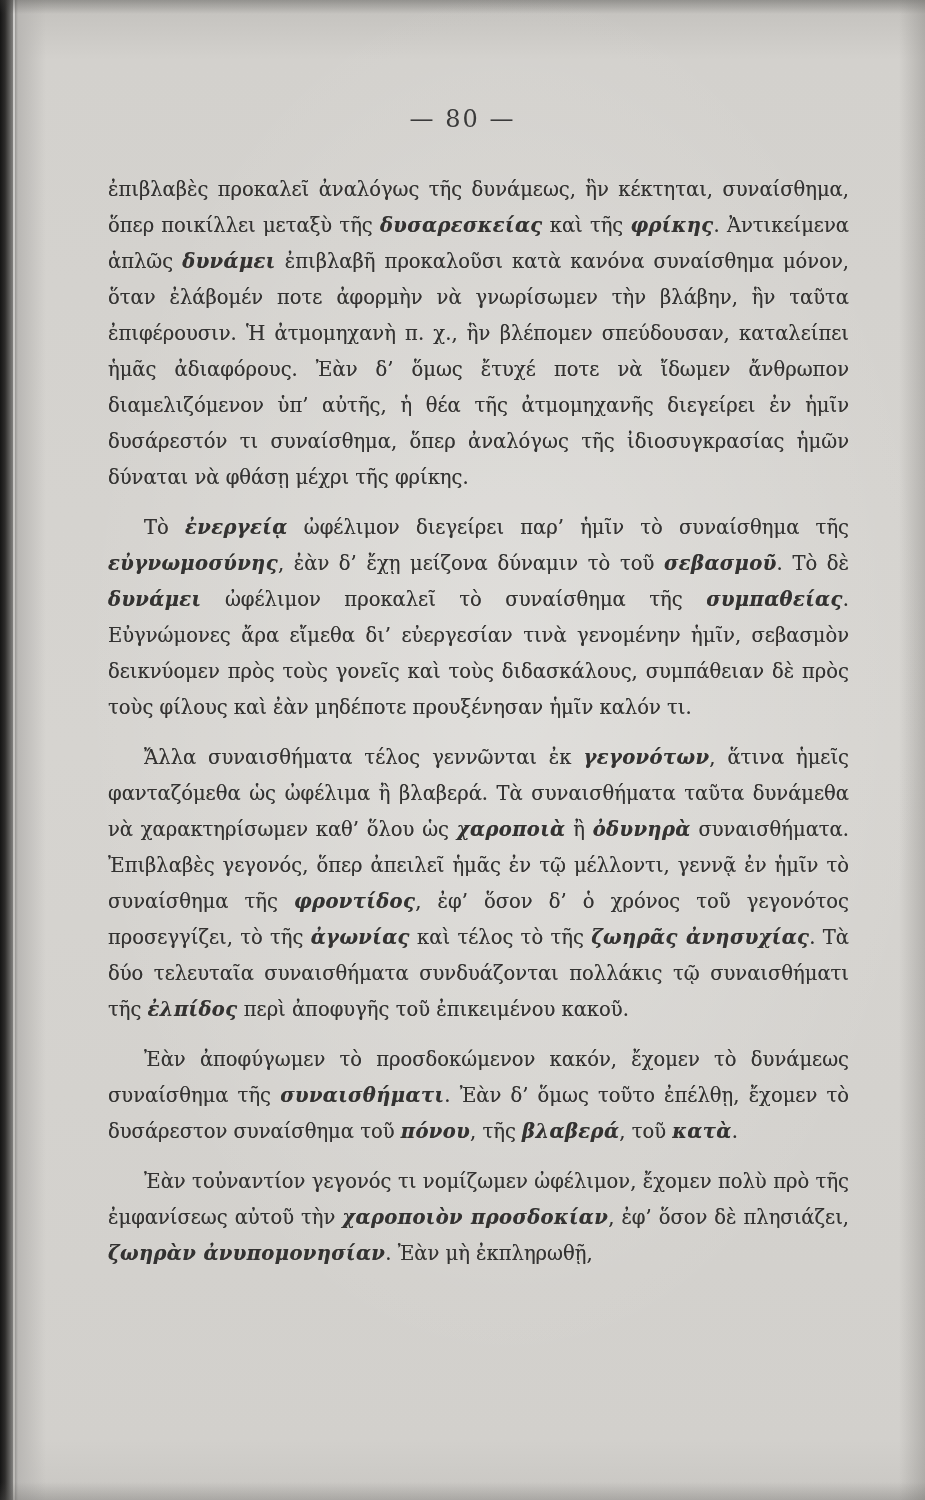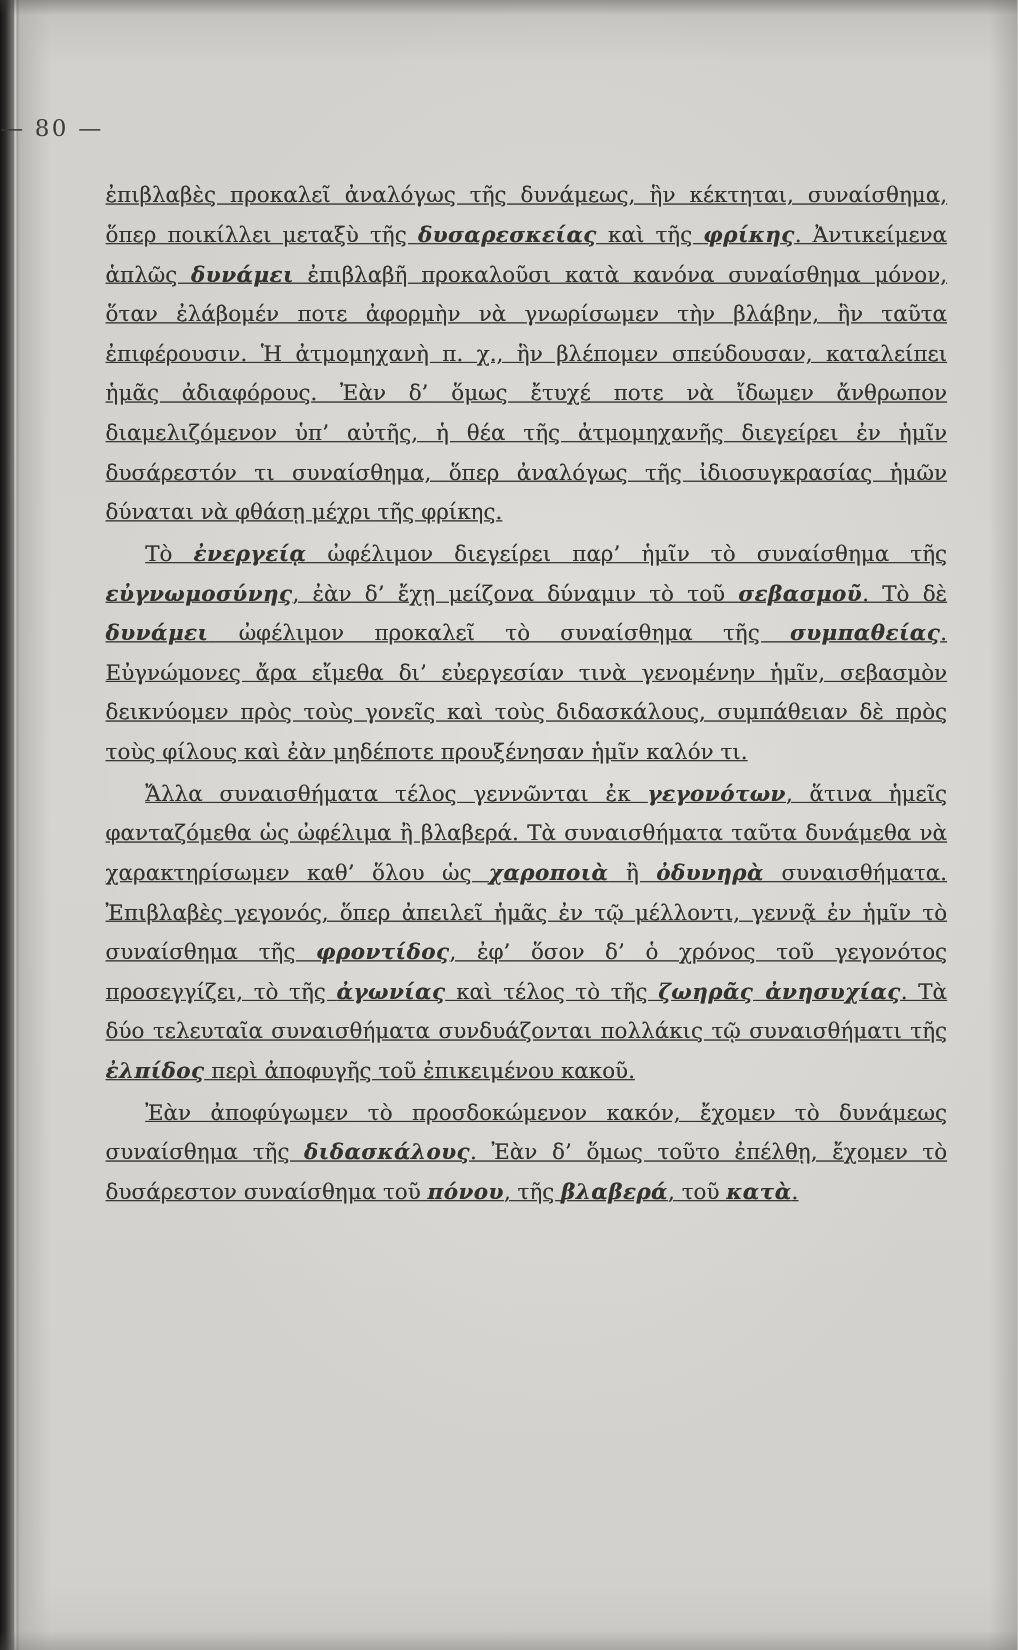--- a/index.html
+++ b/index.html
@@ -53,40 +53,39 @@
     position: absolute;
     left: 0; right: 0; bottom: 0;
     height: 18px;
     background: linear-gradient(to top, rgba(90,88,86,0.28), rgba(90,88,86,0));
   }
   .page-number {
     position: absolute;
     top: 105px;
     left: 0;
     width: 100%;
-    text-align: left;
-    font-size: 21px;
+    text-align: center;
+    font-size: 24px;
     letter-spacing: 2px;
     color: #3a3a3a;
   }
   .text-block {
     position: absolute;
     left: 94px;
     right: 62px;
     top: 158px;
     color: #333231;
     font-size: 19.5px;
     line-height: 36px;
     text-align: justify;
     text-shadow: 0 0 0.6px rgba(55,54,53,0.55);
   }
   .text-block p {
-    margin: 2px;
+    margin: 14px;
     padding: 0;
-    text-decoration: underline;
   }
   .text-block p.indent {
     text-indent: 36px;
   }
   .emph {
     font-weight: bold;
     font-style: italic;
     letter-spacing: 0.4px;
   }
 </style>
@@ -99,15 +98,16 @@
   <div class="edge-top"></div>
   <div class="edge-right"></div>
   <div class="edge-bottom"></div>
 
   <div class="page-number">— 80 —</div>
 
   <div class="text-block">
       <p><span>ἐπιβλαβὲς προκαλεῖ ἀναλόγως τῆς δυνάμεως, ἣν κέκτηται, συναίσθημα, ὅπερ ποικίλλει μεταξὺ τῆς </span><span class="emph">δυσαρεσκείας</span><span> καὶ τῆς </span><span class="emph">φρίκης</span><span>. Ἀντικείμενα ἁπλῶς </span><span class="emph">δυνάμει</span><span> ἐπιβλαβῆ προκαλοῦσι κατὰ κανόνα συναίσθημα μόνον, ὅταν ἐλάβομέν ποτε ἀφορμὴν νὰ γνωρίσωμεν τὴν βλάβην, ἣν ταῦτα ἐπιφέρουσιν. Ἡ ἀτμομηχανὴ π. χ., ἣν βλέπομεν σπεύδουσαν, καταλείπει ἡμᾶς ἀδιαφόρους. Ἐὰν δ’ ὅμως ἔτυχέ ποτε νὰ ἴδωμεν ἄνθρωπον διαμελιζόμενον ὑπ’ αὐτῆς, ἡ θέα τῆς ἀτμομηχανῆς διεγείρει ἐν ἡμῖν δυσάρεστόν τι συναίσθημα, ὅπερ ἀναλόγως τῆς ἰδιοσυγκρασίας ἡμῶν δύναται νὰ φθάσῃ μέχρι τῆς φρίκης.</span></p>
       <p class="indent"><span>Τὸ </span><span class="emph">ἐνεργείᾳ</span><span> ὠφέλιμον διεγείρει παρ’ ἡμῖν τὸ συναίσθημα τῆς </span><span class="emph">εὐγνωμοσύνης</span><span>, ἐὰν δ’ ἔχῃ μείζονα δύναμιν τὸ τοῦ </span><span class="emph">σεβασμοῦ</span><span>. Τὸ δὲ </span><span class="emph">δυνάμει</span><span> ὠφέλιμον προκαλεῖ τὸ συναίσθημα τῆς </span><span class="emph">συμπαθείας</span><span>. Εὐγνώμονες ἄρα εἴμεθα δι’ εὐεργεσίαν τινὰ γενομένην ἡμῖν, σεβασμὸν δεικνύομεν πρὸς τοὺς γονεῖς καὶ τοὺς διδασκάλους, συμπάθειαν δὲ πρὸς τοὺς φίλους καὶ ἐὰν μηδέποτε προυξένησαν ἡμῖν καλόν τι.</span></p>
       <p class="indent"><span>Ἄλλα συναισθήματα τέλος γεννῶνται ἐκ </span><span class="emph">γεγονότων</span><span>, ἅτινα ἡμεῖς φανταζόμεθα ὡς ὠφέλιμα ἢ βλαβερά. Τὰ συναισθήματα ταῦτα δυνάμεθα νὰ χαρακτηρίσωμεν καθ’ ὅλου ὡς </span><span class="emph">χαροποιὰ</span><span> ἢ </span><span class="emph">ὀδυνηρὰ</span><span> συναισθήματα. Ἐπιβλαβὲς γεγονός, ὅπερ ἀπειλεῖ ἡμᾶς ἐν τῷ μέλλοντι, γεννᾷ ἐν ἡμῖν τὸ συναίσθημα τῆς </span><span class="emph">φροντίδος</span><span>, ἐφ’ ὅσον δ’ ὁ χρόνος τοῦ γεγονότος προσεγγίζει, τὸ τῆς </span><span class="emph">ἀγωνίας</span><span> καὶ τέλος τὸ τῆς </span><span class="emph">ζωηρᾶς ἀνησυχίας</span><span>. Τὰ δύο τελευταῖα συναισθήματα συνδυάζονται πολλάκις τῷ συναισθήματι τῆς </span><span class="emph">ἐλπίδος</span><span> περὶ ἀποφυγῆς τοῦ ἐπικειμένου κακοῦ.</span></p>
-      <p class="indent"><span>Ἐὰν ἀποφύγωμεν τὸ προσδοκώμενον κακόν, ἔχομεν τὸ δυνάμεως συναίσθημα τῆς </span><span class="emph">διδασκάλους</span><span>. Ἐὰν δ’ ὅμως τοῦτο ἐπέλθῃ, ἔχομεν τὸ δυσάρεστον συναίσθημα τοῦ </span><span class="emph">πόνου</span><span>, τῆς </span><span class="emph">βλαβερά</span><span>, τοῦ </span><span class="emph">κατὰ</span><span>.</span></p>
+      <p class="indent"><span>Ἐὰν ἀποφύγωμεν τὸ προσδοκώμενον κακόν, ἔχομεν τὸ δυνάμεως συναίσθημα τῆς </span><span class="emph">συναισθήματι</span><span>. Ἐὰν δ’ ὅμως τοῦτο ἐπέλθῃ, ἔχομεν τὸ δυσάρεστον συναίσθημα τοῦ </span><span class="emph">πόνου</span><span>, τῆς </span><span class="emph">βλαβερά</span><span>, τοῦ </span><span class="emph">κατὰ</span><span>.</span></p>
+      <p class="indent"><span>Ἐὰν τοὐναντίον γεγονός τι νομίζωμεν ὠφέλιμον, ἔχομεν πολὺ πρὸ τῆς ἐμφανίσεως αὐτοῦ τὴν </span><span class="emph">χαροποιὸν προσδοκίαν</span><span>, ἐφ’ ὅσον δὲ πλησιάζει, </span><span class="emph">ζωηρὰν ἀνυπομονησίαν</span><span>. Ἐὰν μὴ ἐκπληρωθῇ,</span></p>
     </div>
 </div>
 
 </body></html>

